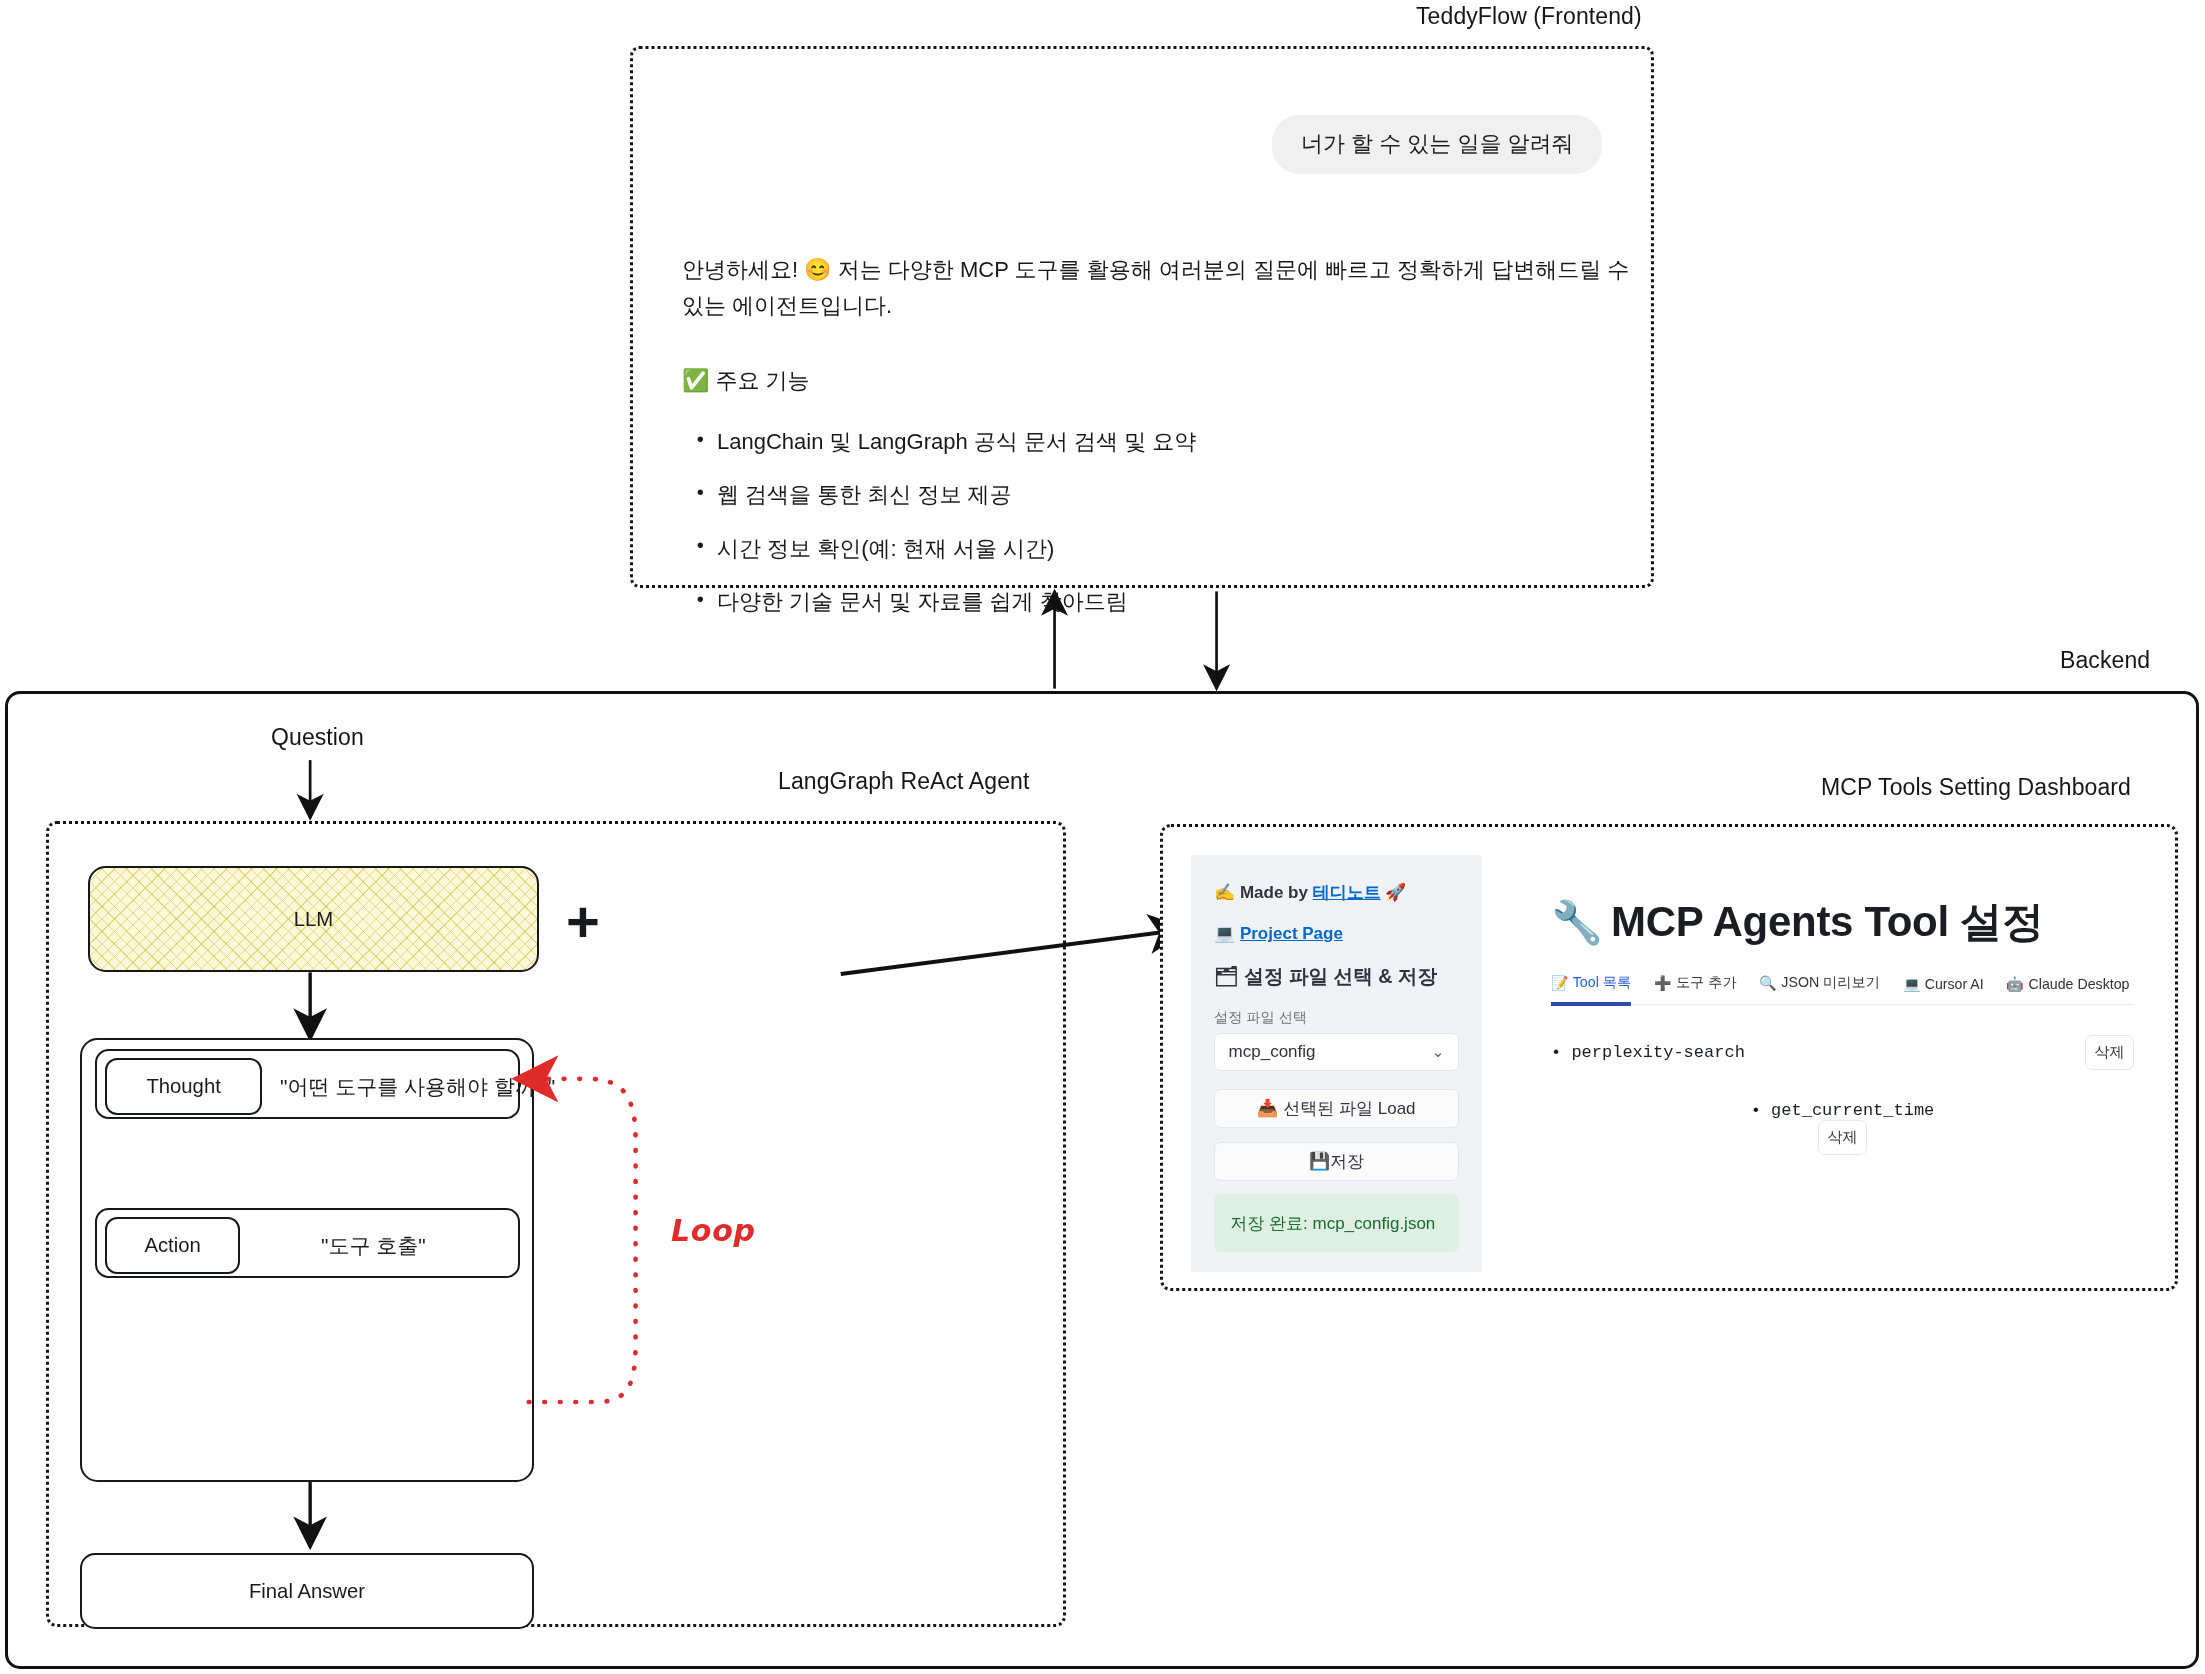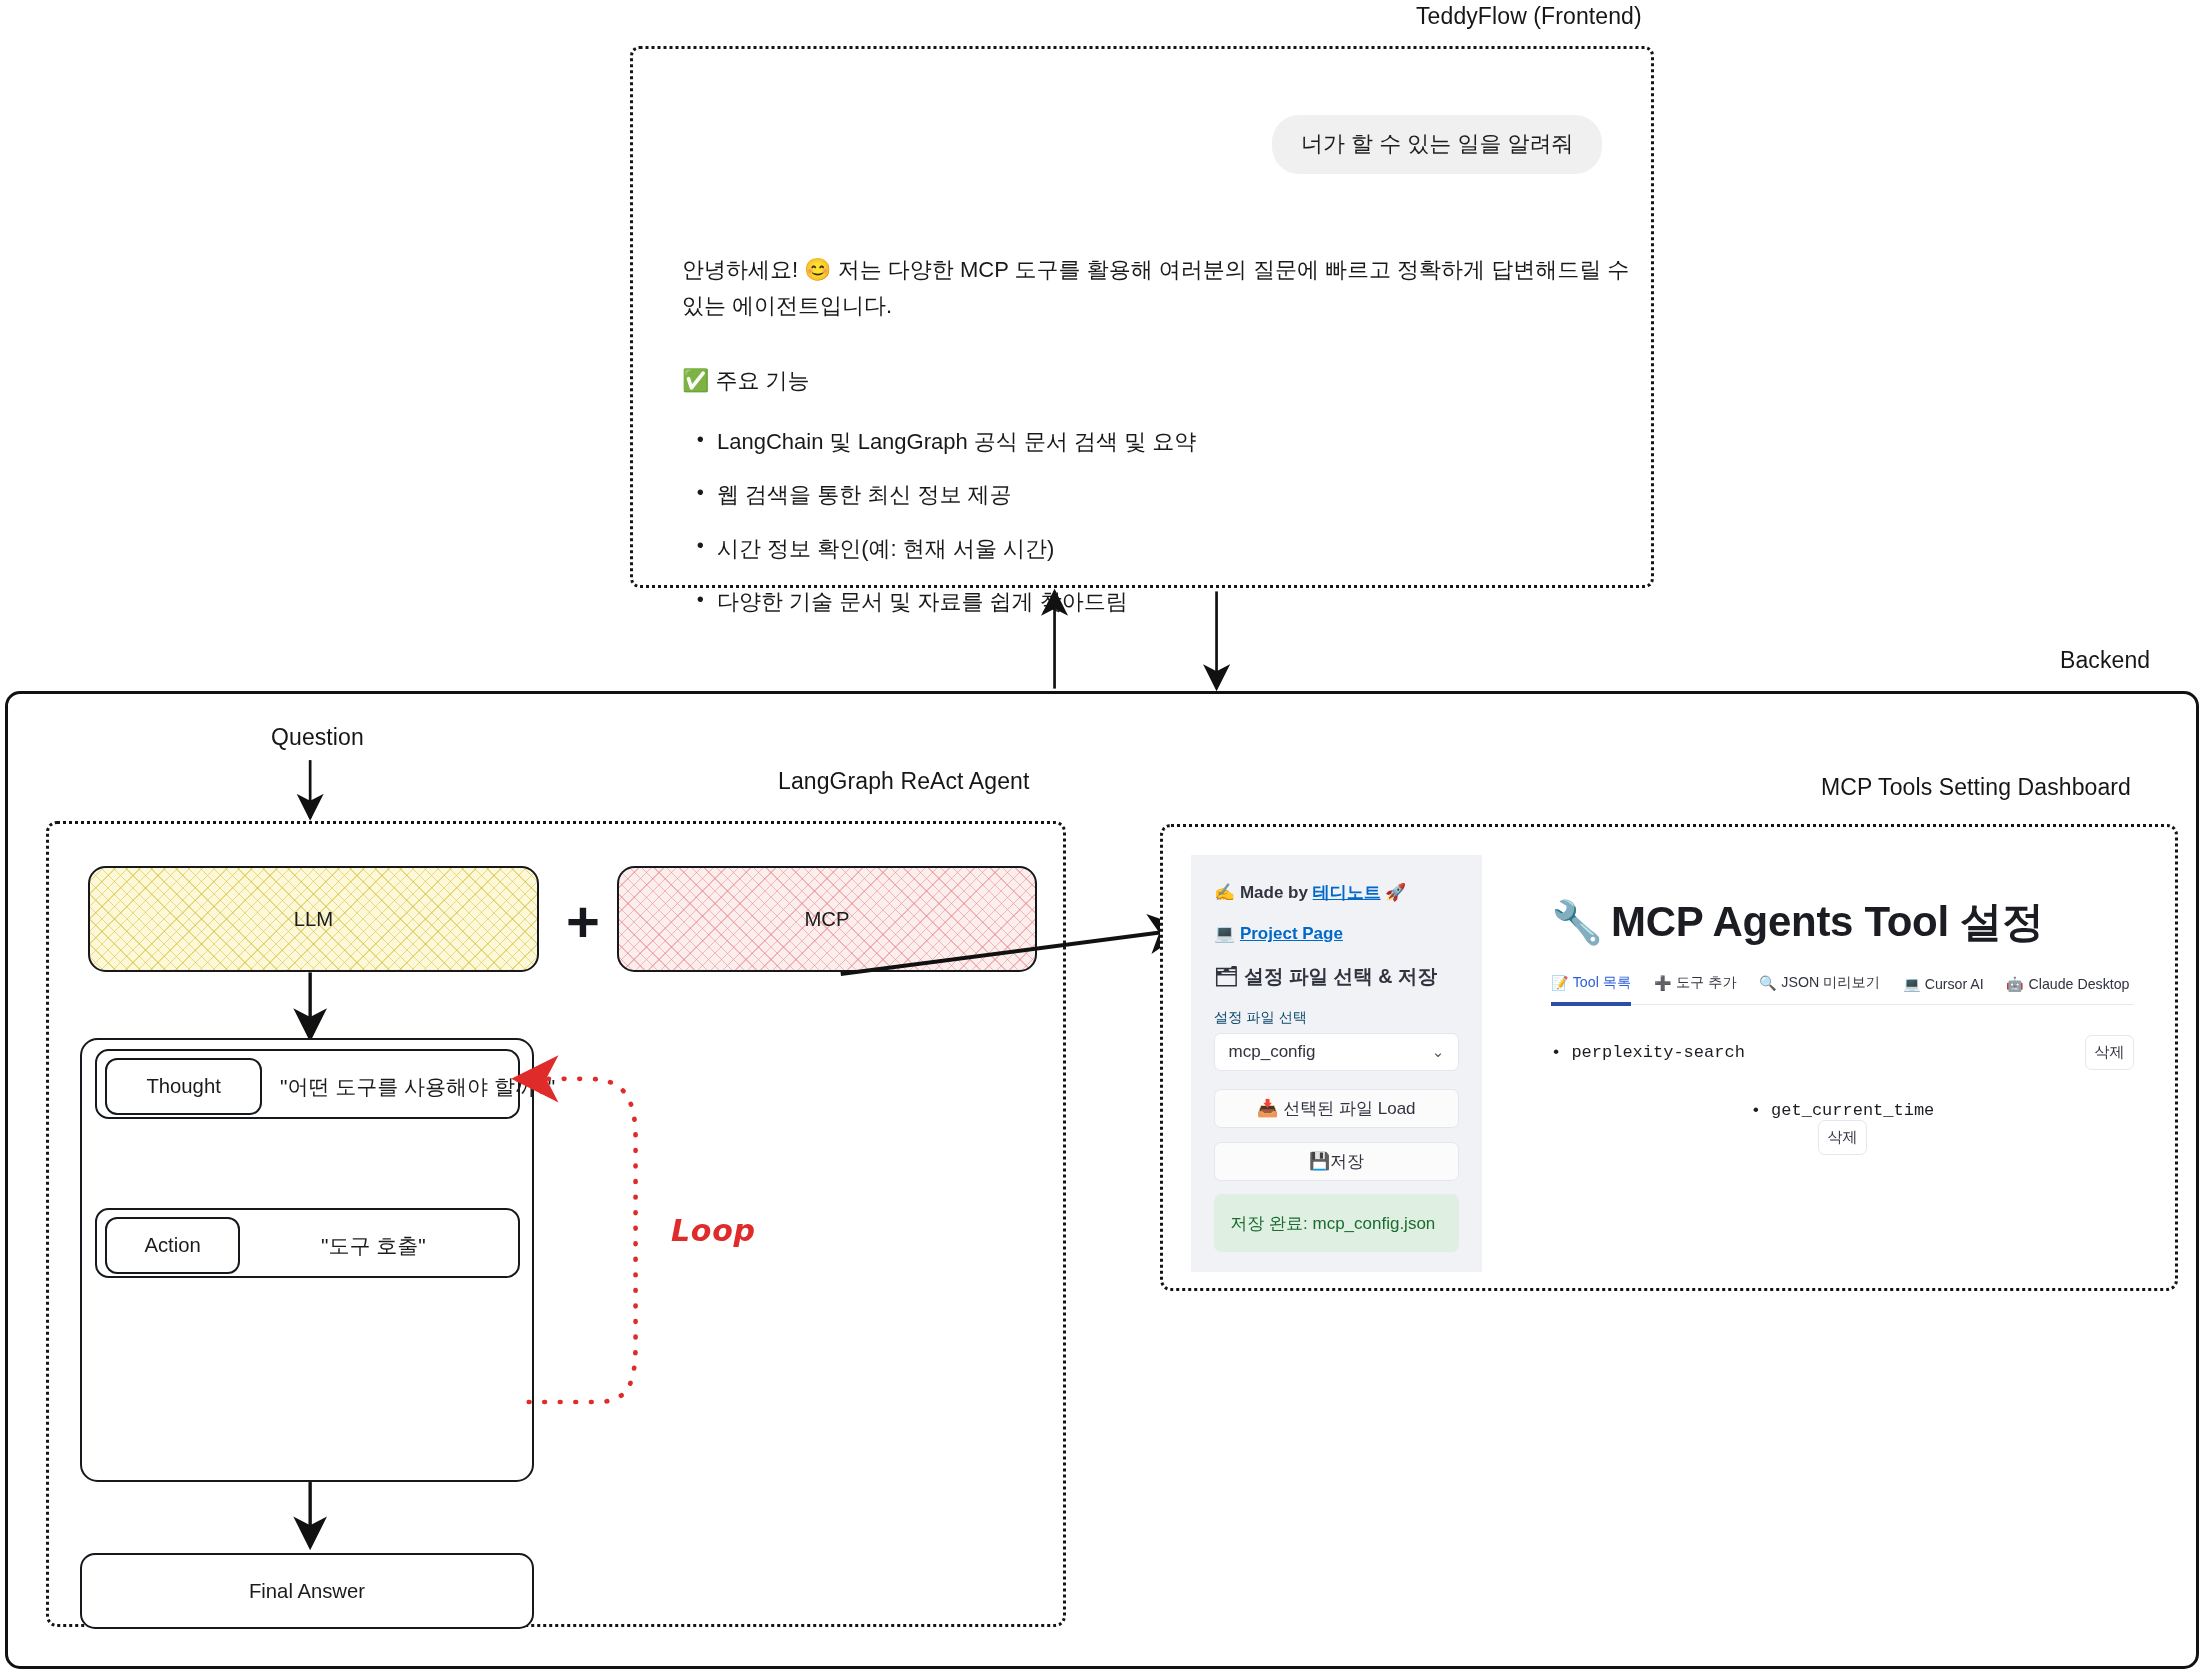--- a/index.html
+++ b/index.html
@@ -181,21 +181,21 @@
   }
   .side-h{
     font-size:19.6px;
     font-weight:700;
     color:#31333f;
     margin:9.5px 0 17.6px 0;
     white-space:nowrap;
   }
   .side-lbl{
     font-size:14.2px;
-    color:#0c4a6e;
+    color:#737373;
     margin-bottom:6.8px;
   }
   .select{
     box-sizing:border-box;
     background:#fff;
     border:0.7px solid #e3e6ec;
     border-radius:6.8px;
     height:38px;
     display:flex;align-items:center;justify-content:space-between;
     padding:0 13.6px;
@@ -316,23 +316,20 @@
   </svg>
 
   <div class="abs agent-dotbox" style="left:46px; top:821px; width:1020px; height:806px;"></div>
 
   <div class="abs node llm" style="left:88px; top:866px; width:451px; height:106px;">
     <span>LLM</span>
   </div>
 
   <div class="abs plus" style="left:566px; top:893px;">+</div>
 
-  <div class="abs node mcp" style="left:617px; top:866px; width:420px; height:106px;">
-    <span>MCP</span>
-  </div>
 
   <svg class="abs" style="left:298px; top:972px; width:27px; height:75px;" viewBox="0 0 40 110" width="27" height="75">
     <line x1="18" y1="0" x2="18" y2="98" stroke="#111" stroke-width="5" marker-end="url(#ah2)"></line>
   </svg>
 
   <svg class="abs" style="left:840px; top:901px; width:366px; height:81px;" viewBox="0 0 540 120" width="366" height="81">
     <line x1="0" y1="108" x2="510" y2="42" stroke="#111" stroke-width="6" marker-end="url(#ah2)"></line>
   </svg>
 
   <div class="abs react-shell" style="left:80px; top:1038px; width:454px; height:444px;"></div>

